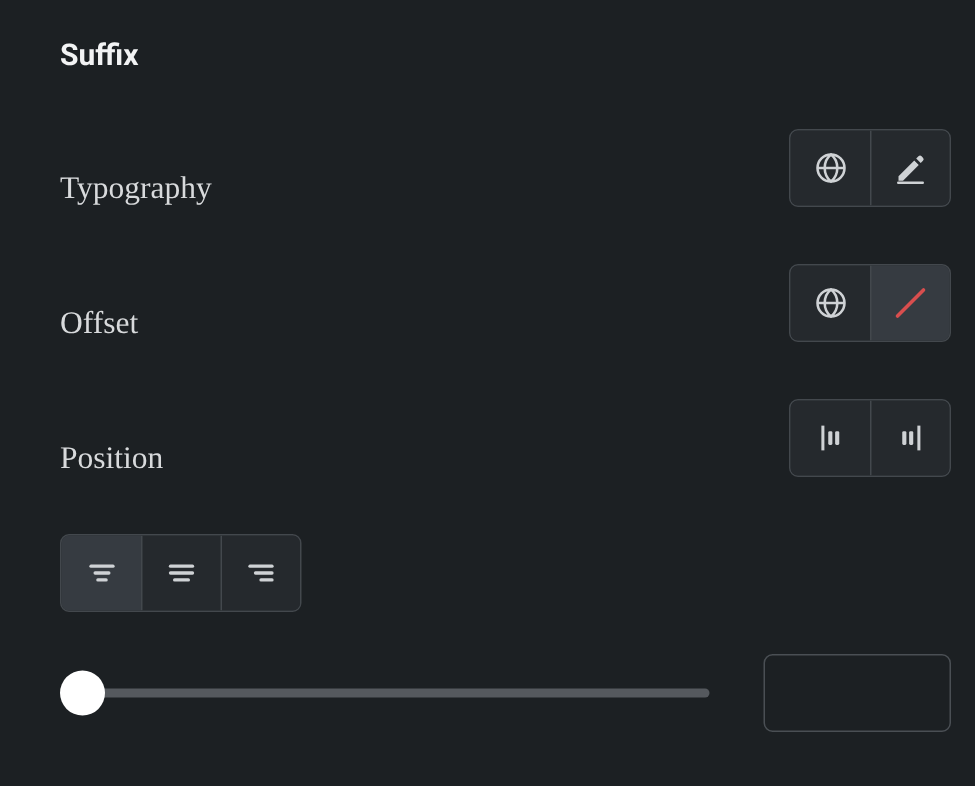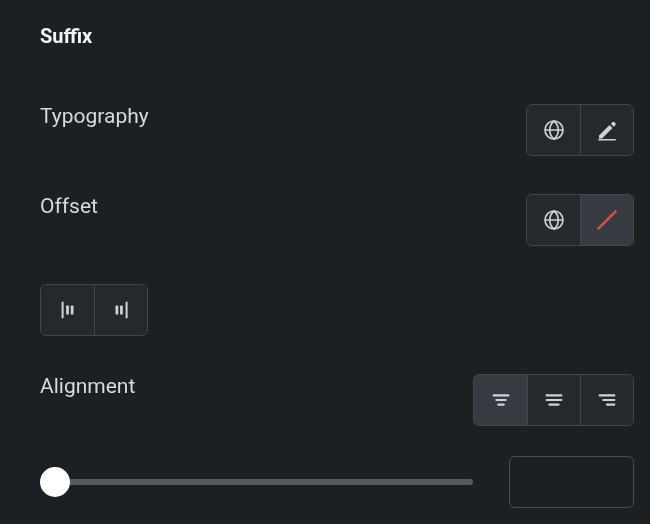--- a/index.html
+++ b/index.html
@@ -9,28 +9,29 @@
     background: #1c2023;
     font-family: -apple-system, BlinkMacSystemFont, "Segoe UI", Roboto, Arial, sans-serif;
     color: #e3e5e8;
     overflow: hidden;
     padding: 24px 16px 16px 40px;
   }
   .section-title {
     font-size: 20px;
     font-weight: 700;
     color: #f2f3f4;
-    margin-bottom: 56px;
+    margin-bottom: 36px;
   }
   .row {
     display: flex;
-    align-items: flex-start;
+    align-items: flex-end;
     justify-content: space-between;
     margin-bottom: 36px;
     min-height: 54px;
+    font-family: Liberation Serif, serif;
   }
   .row-label {
     font-size: 21px;
     color: #d8dadc;
     font-weight: 400;
   }
   .btn-group {
     display: flex;
     border: 1px solid #43484d;
     border-radius: 6px;
@@ -138,20 +139,21 @@
       <span>
         <svg width="26" height="26" viewBox="0 0 24 24">
           <line x1="4" y1="20" x2="20" y2="4" stroke="#d84e4e" stroke-width="2.2" stroke-linecap="round"></line>
         </svg>
       </span>
     </button>
   </div>
 </div>
 
 <div class="row">
+  <div class="row-label">Position</div>
   <div class="btn-group">
     <button class="btn-seg">
       <span>
         <svg width="22" height="22" viewBox="0 0 24 24" fill="#cfd2d5">
           <rect x="5" y="3" width="2.2" height="18"></rect>
           <rect x="10" y="7" width="3" height="10" rx="1"></rect>
           <rect x="15" y="7" width="3" height="10" rx="1"></rect>
         </svg>
       </span>
     </button>
@@ -161,21 +163,20 @@
           <rect x="17" y="3" width="2.2" height="18"></rect>
           <rect x="6" y="7" width="3" height="10" rx="1"></rect>
           <rect x="11" y="7" width="3" height="10" rx="1"></rect>
         </svg>
       </span>
     </button>
   </div>
 </div>
 
 <div class="row">
-  <div class="row-label">Alignment</div>
   <div class="btn-group">
     <button class="btn-seg active">
       <span>
         <svg width="22" height="22" viewBox="0 0 24 24" stroke="#cfd2d5" stroke-width="2.4" stroke-linecap="round">
           <line x1="4" y1="7" x2="20" y2="7"></line>
           <line x1="7" y1="12" x2="17" y2="12"></line>
           <line x1="9" y1="17" x2="15" y2="17"></line>
         </svg>
       </span>
     </button>

